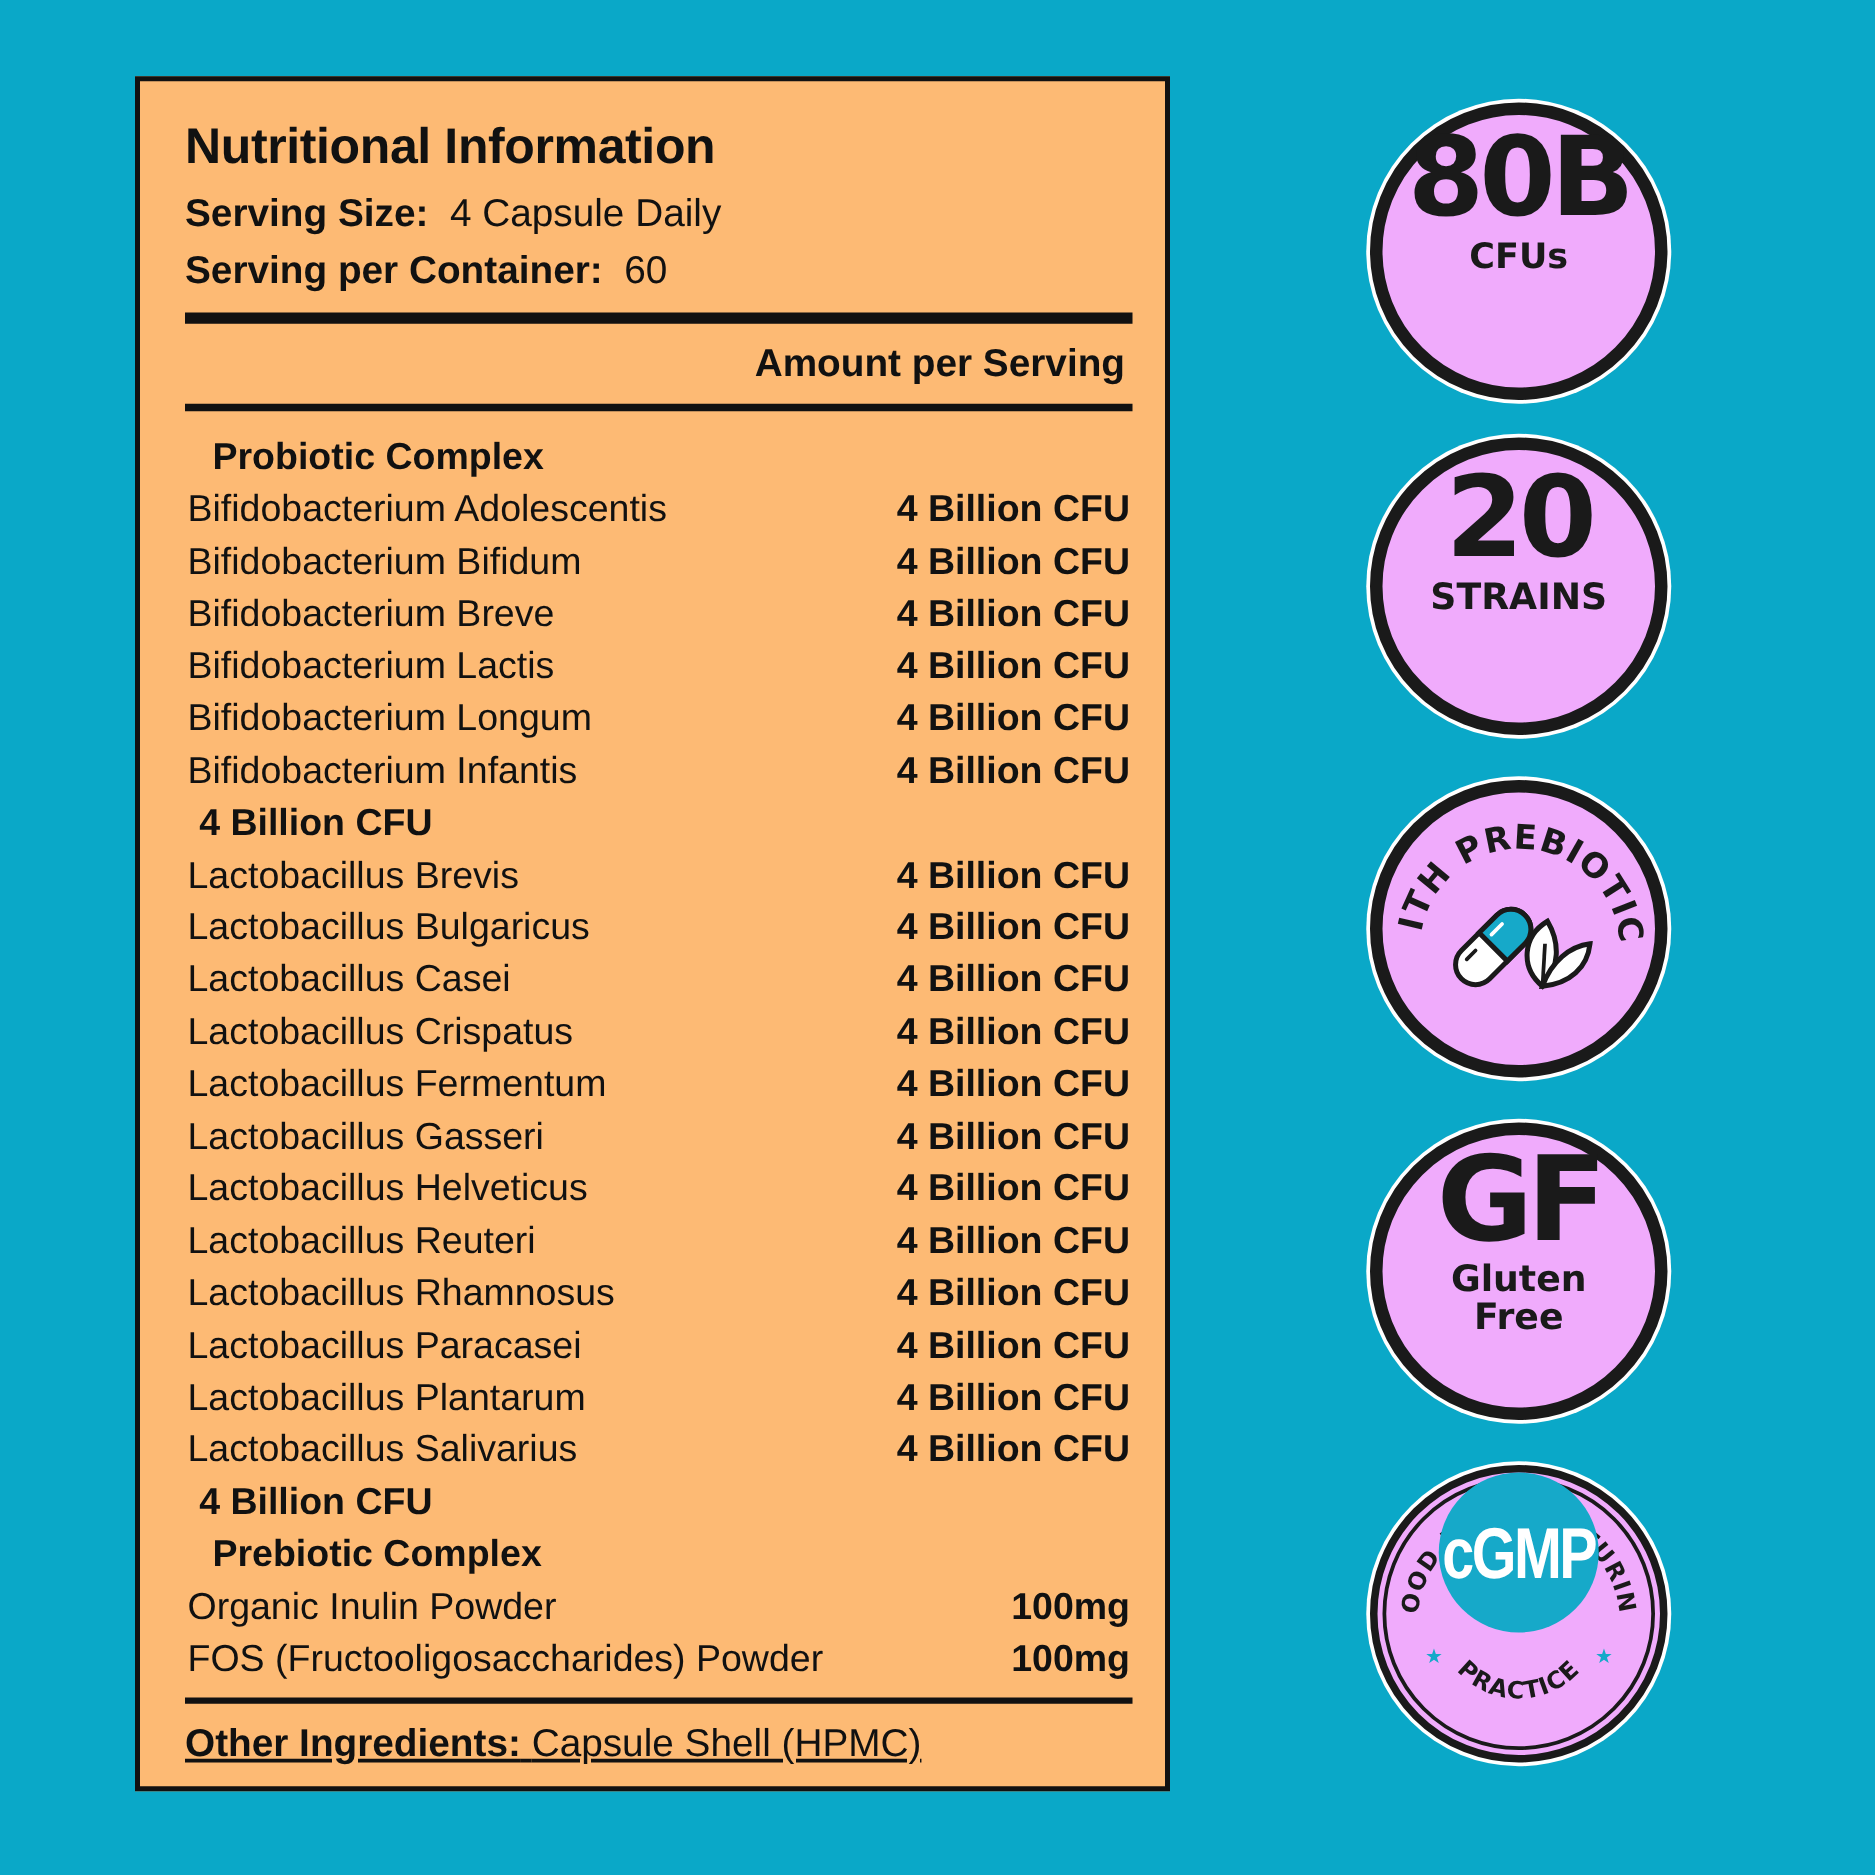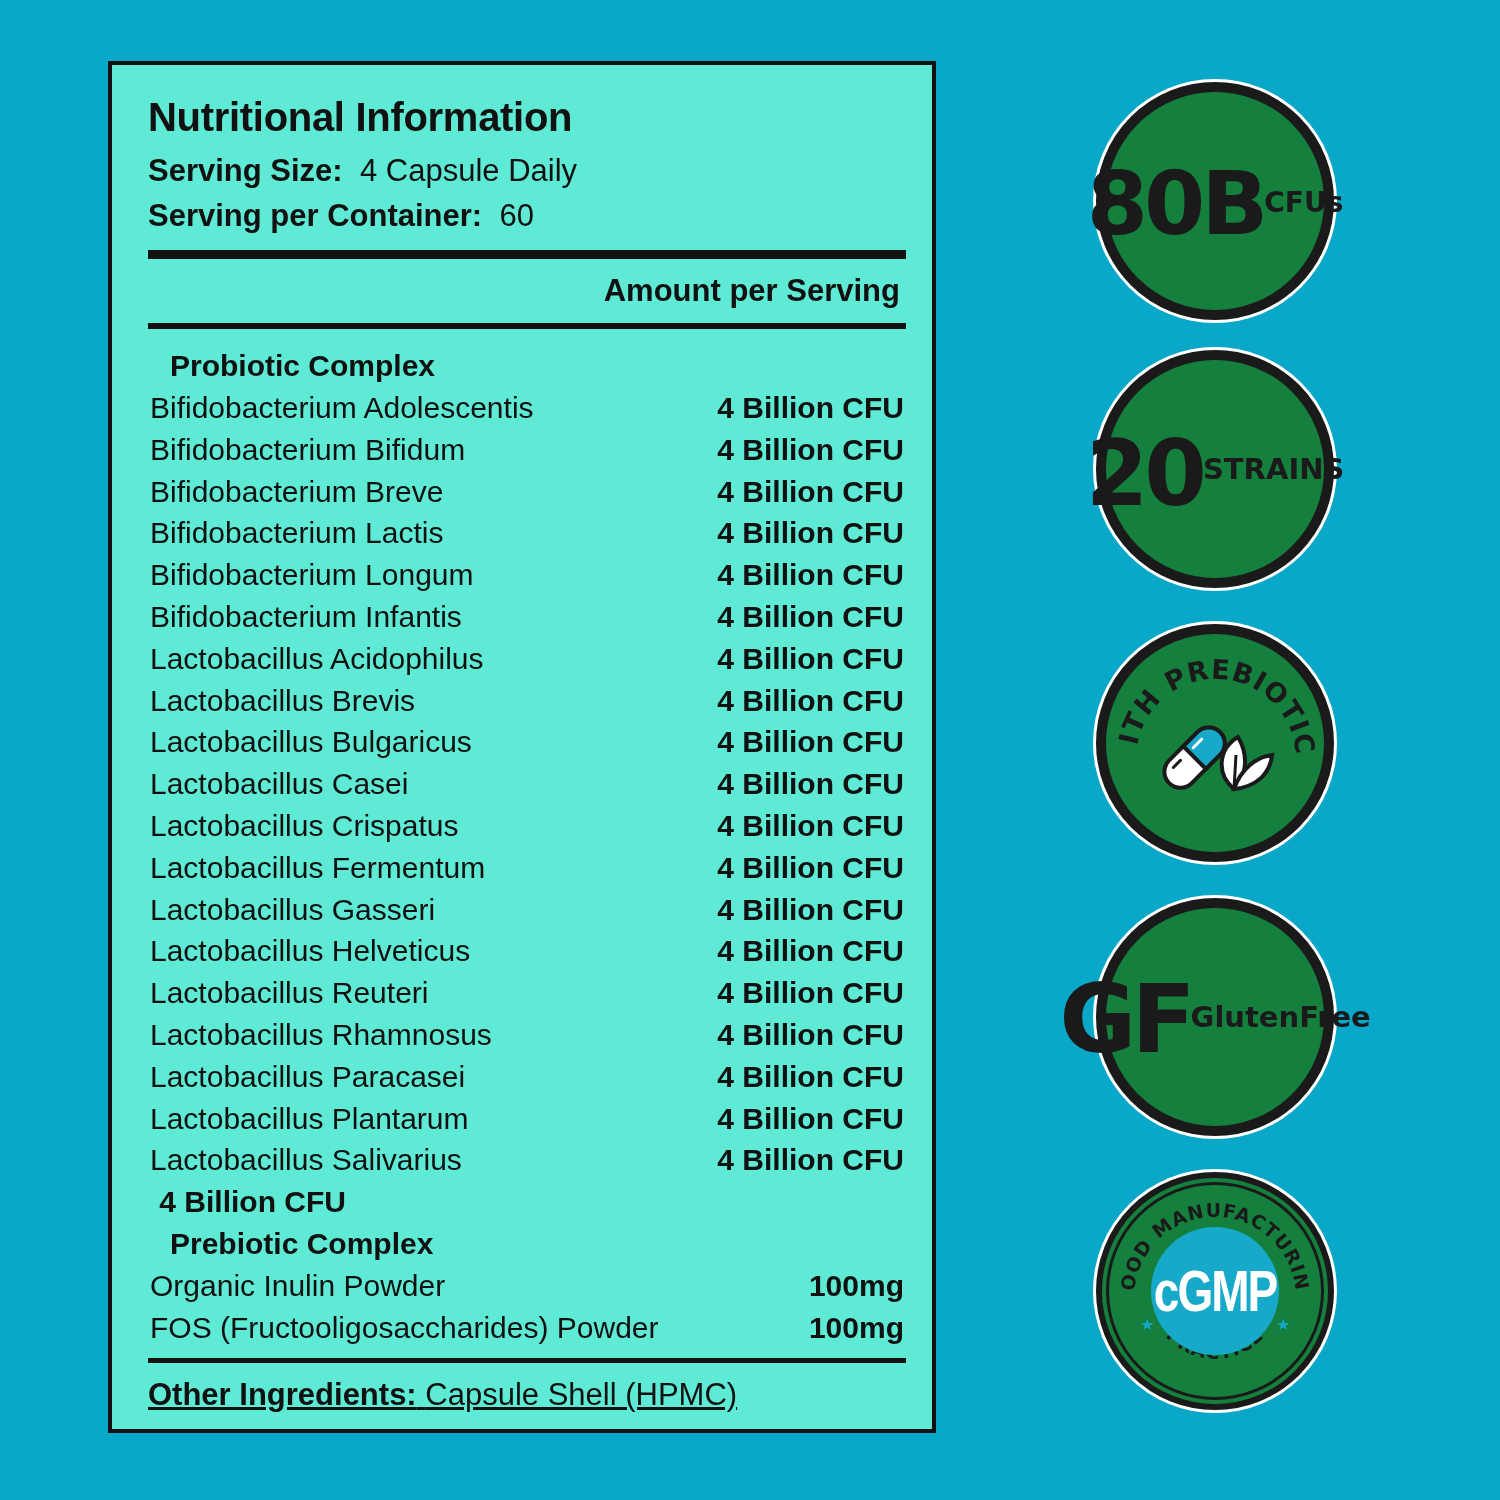--- a/index.html
+++ b/index.html
@@ -1,29 +1,29 @@
 <!DOCTYPE html>
 <html><head>
 <meta charset="utf-8">
 <style>
   html,body{margin:0;padding:0;}
   body{width:1500px;height:1500px;background:#0aa8c8;position:relative;overflow:hidden;font-family:"Liberation Sans",sans-serif;color:#111;}
-  .panel{position:absolute;left:108px;top:61px;width:828px;height:1372px;background:#5eead4;border:4px solid #111;box-sizing:border-box;}
+  .panel{position:absolute;left:108px;top:61px;width:828px;height:1372px;background:#fdba74;border:4px solid #111;box-sizing:border-box;}
   .title{position:absolute;left:36px;top:30px;font-size:40px;font-weight:bold;letter-spacing:-0.3px;}
   .serv{position:absolute;left:36px;font-size:31px;}
   .serv b{font-weight:bold;}
   .rule{position:absolute;left:36px;width:758px;background:#111;}
   .aps{position:absolute;right:32px;top:208px;font-size:31px;font-weight:bold;}
   .rows{position:absolute;left:38px;top:280px;width:754px;}
   .sect{font-size:30px;font-weight:bold;height:42px;line-height:42px;margin-left:20px;}
   .row{display:flex;justify-content:space-between;height:41.8px;line-height:42px;font-size:30px;}
   .row .amt{font-weight:bold;width:196px;text-align:right;}
   .row.pre .amt{width:110px;}
   .other{position:absolute;left:36px;top:1312px;font-size:31px;text-decoration:underline;}
-  .badge{position:absolute;left:1096px;width:238px;height:238px;border-radius:50%;background:#15803d;box-sizing:border-box;border:10px solid #1a1a1a;box-shadow:0 0 0 3px #fff;display:flex;flex-direction:row;align-items:center;justify-content:center;}
+  .badge{position:absolute;left:1096px;width:238px;height:238px;border-radius:50%;background:#f0abfc;box-sizing:border-box;border:10px solid #1a1a1a;box-shadow:0 0 0 3px #fff;display:flex;flex-direction:column;align-items:center;justify-content:flex-start;}
   .big{font-family:"DejaVu Sans",sans-serif;font-weight:bold;color:#1a1a1a;line-height:1;}
   .small{font-family:"DejaVu Sans",sans-serif;font-weight:bold;color:#1a1a1a;}
 </style>
 </head>
 <body>
 
 <div class="panel">
   <div class="title">Nutritional Information</div>
   <div class="serv" style="top:88px;">
     <b>Serving Size:</b>&nbsp;
@@ -58,21 +58,20 @@
         </div>
         <div class="row">
           <span>Bifidobacterium Longum</span>
           <span class="amt">4 Billion CFU</span>
         </div>
         <div class="row">
           <span>Bifidobacterium Infantis</span>
           <span class="amt">4 Billion CFU</span>
         </div>
         <div class="row">
-          <span>Lactobacillus Acidophilus</span>
           <span class="amt">4 Billion CFU</span>
         </div>
         <div class="row">
           <span>Lactobacillus Brevis</span>
           <span class="amt">4 Billion CFU</span>
         </div>
         <div class="row">
           <span>Lactobacillus Bulgaricus</span>
           <span class="amt">4 Billion CFU</span>
         </div>

